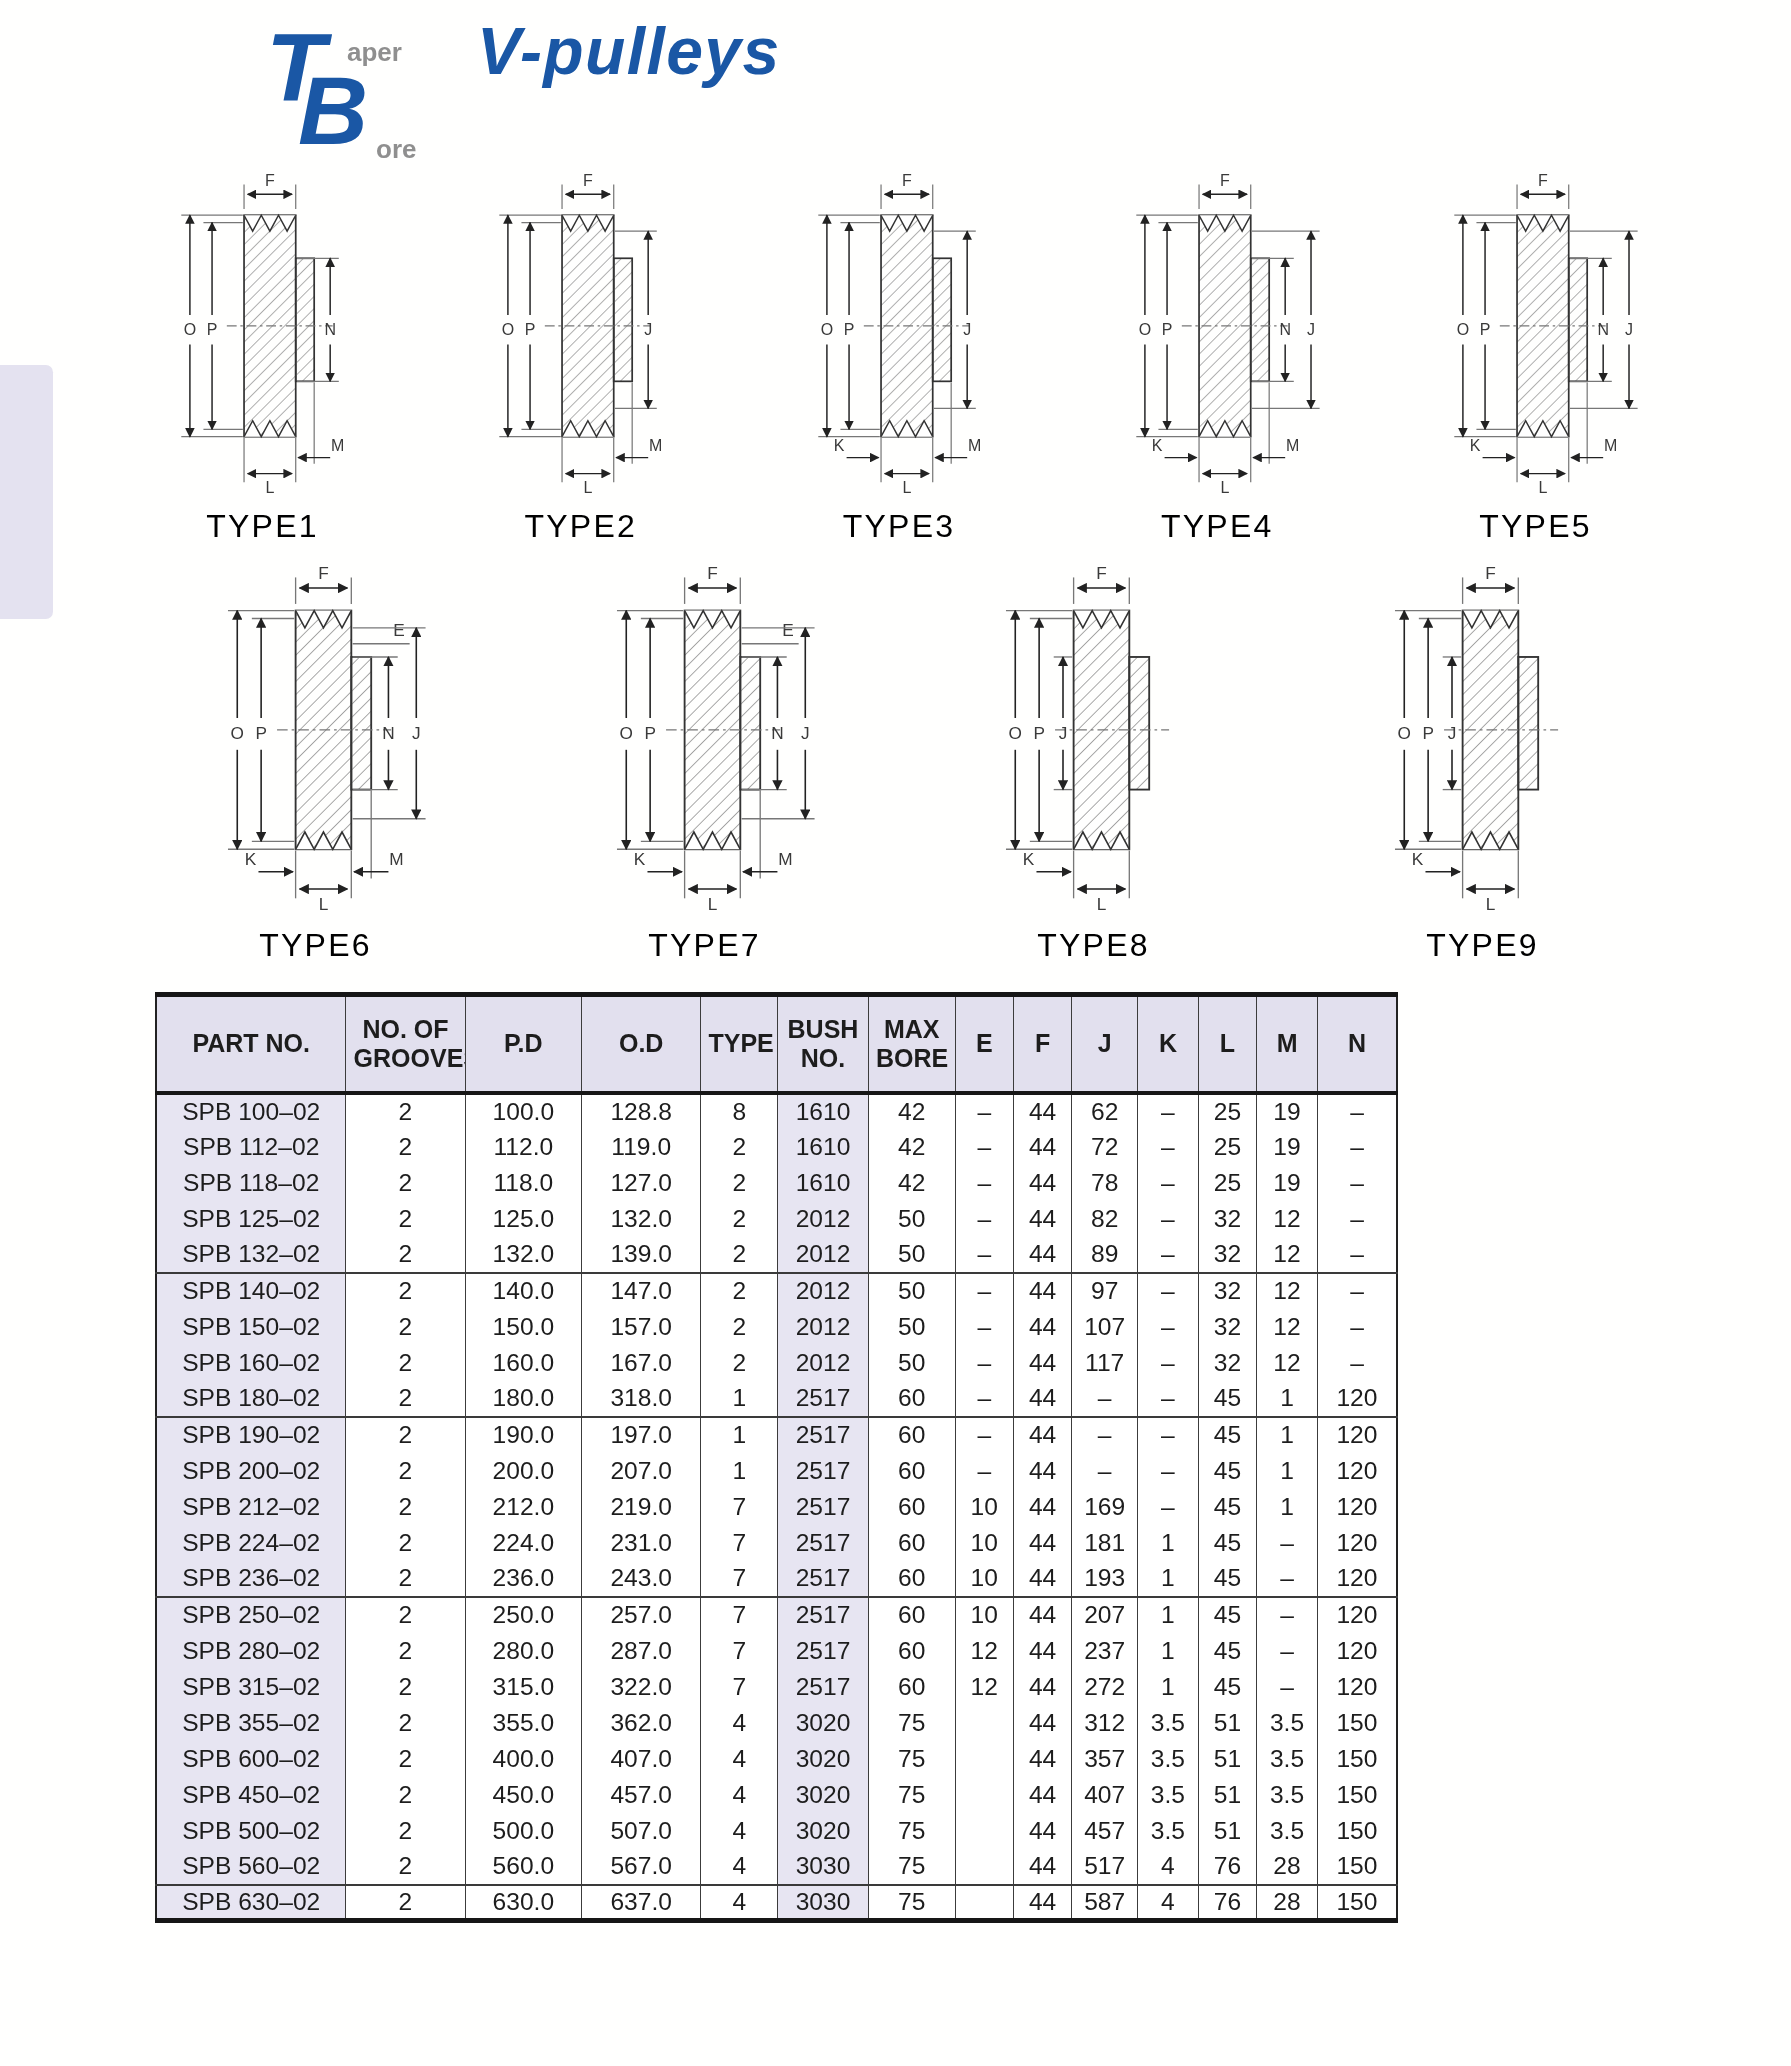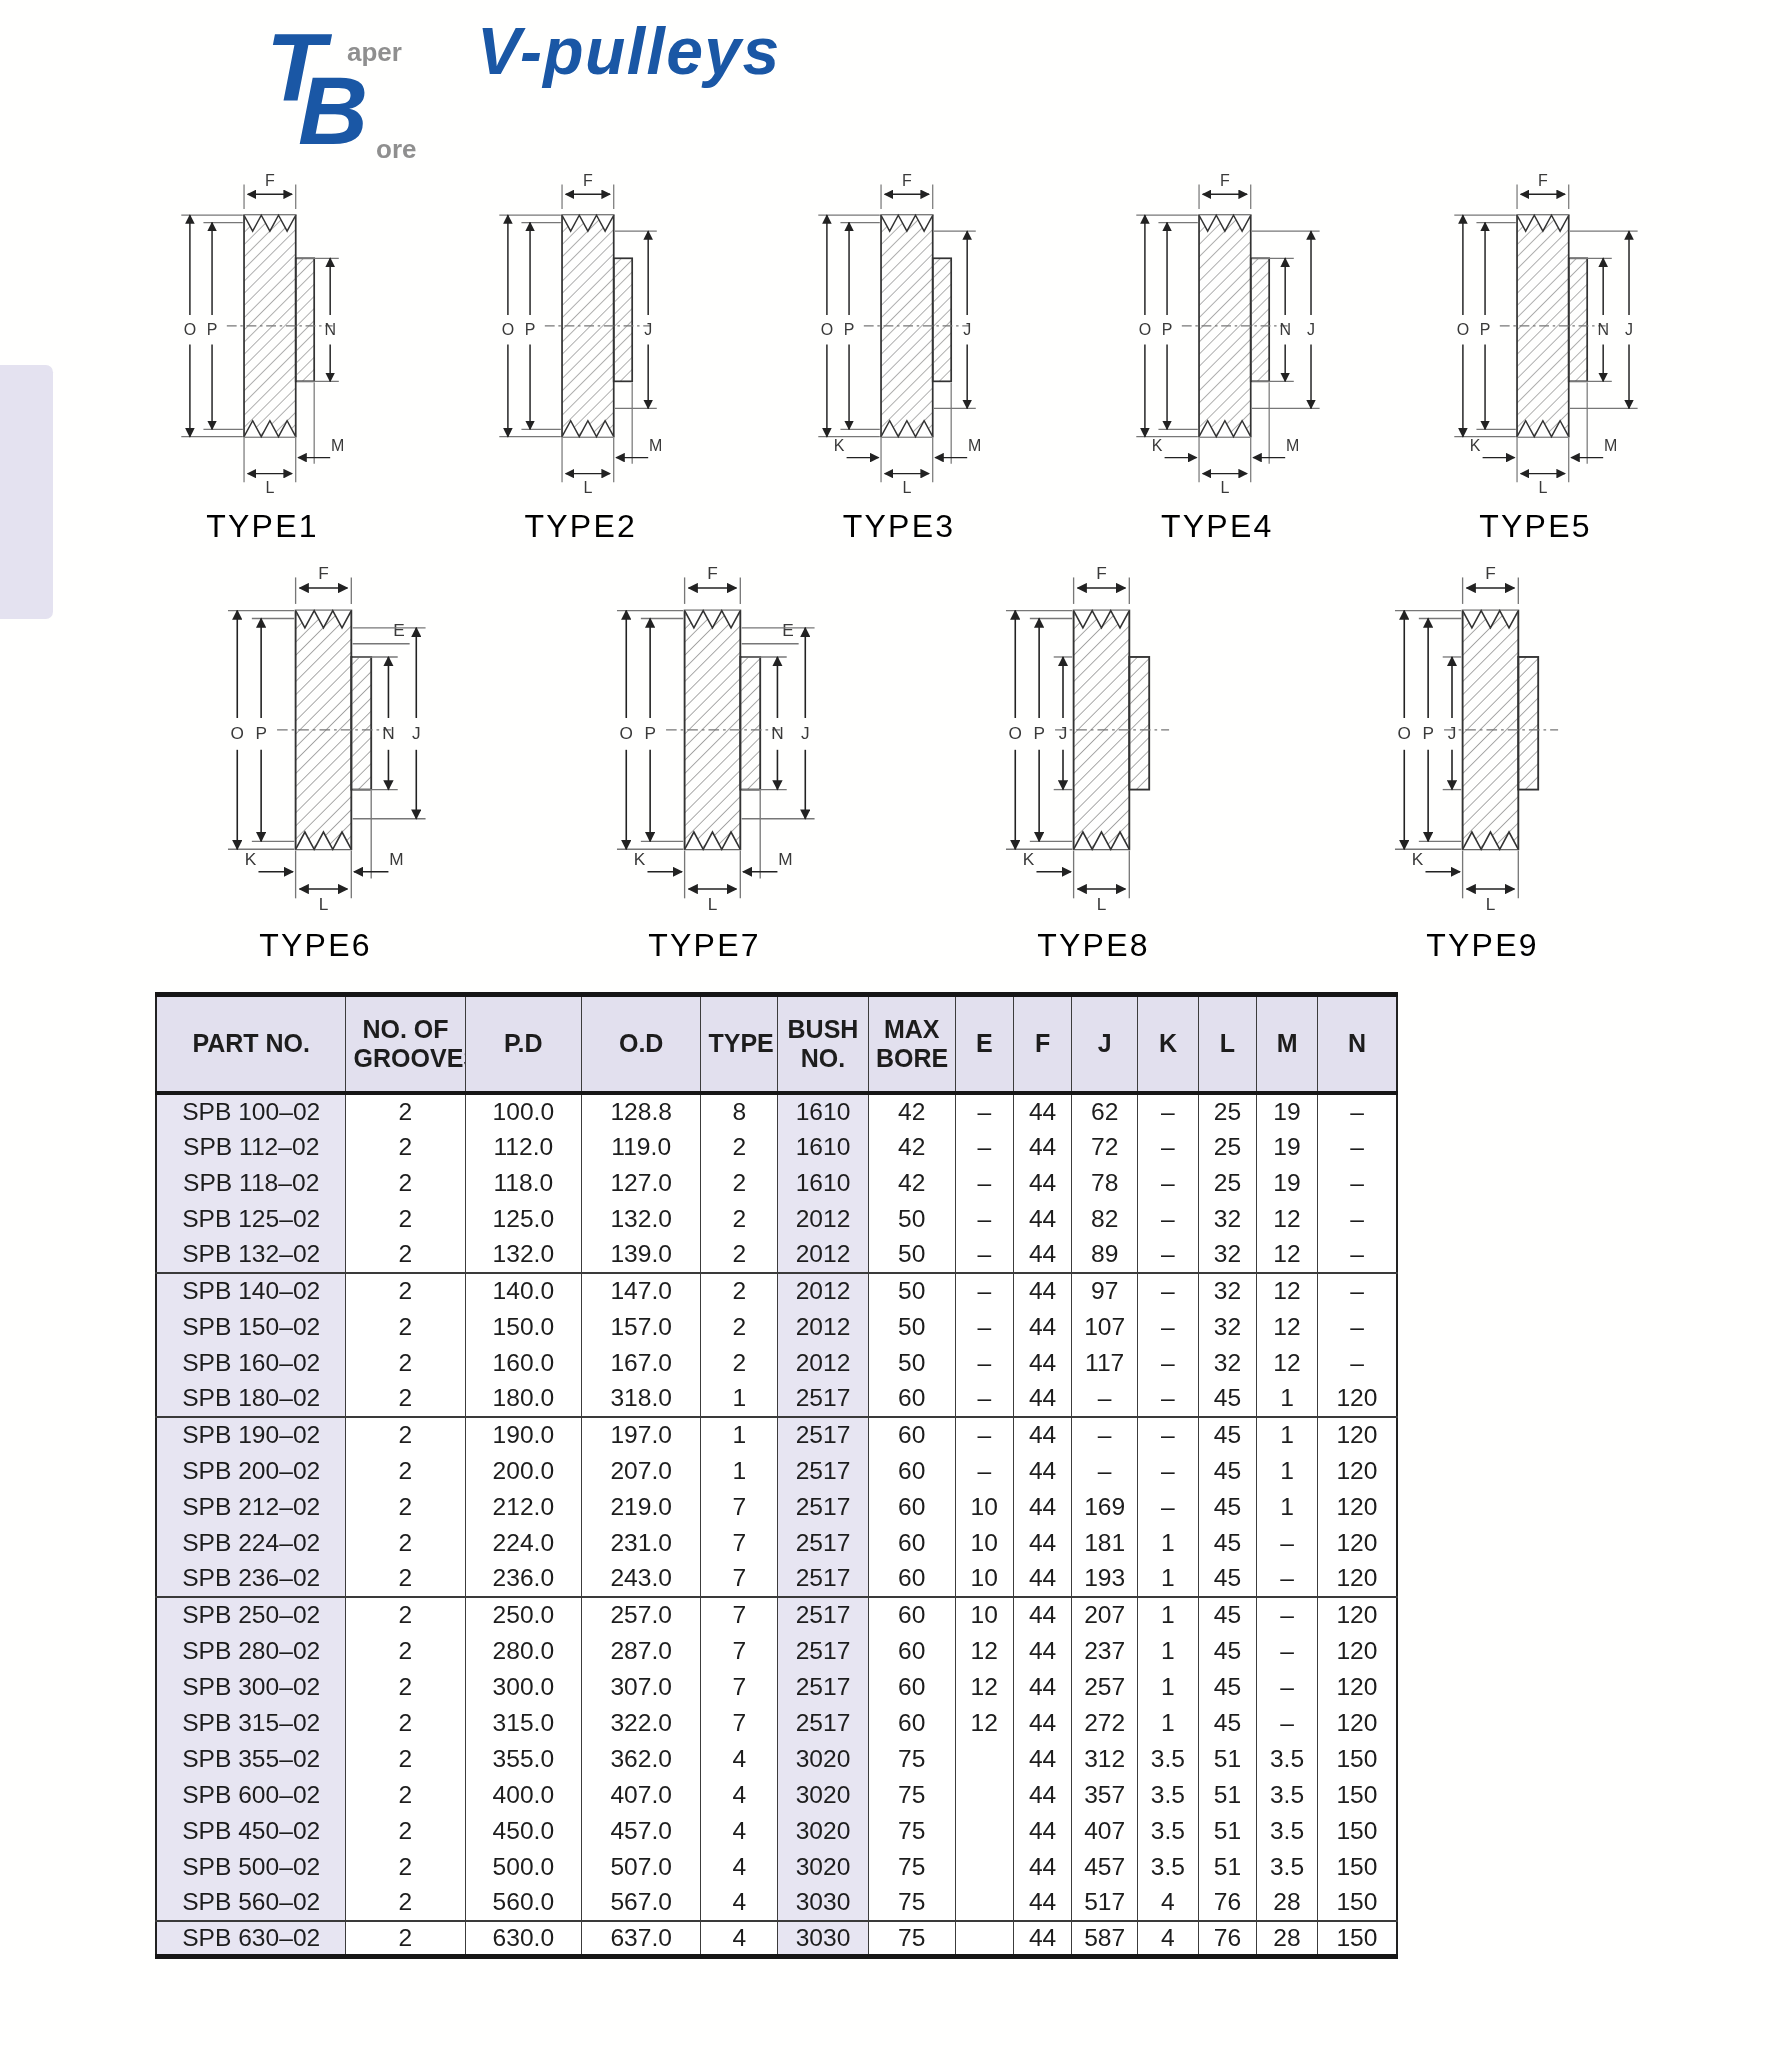--- a/index.html
+++ b/index.html
@@ -784,36 +784,20 @@
             <td>60</td>
             <td>12</td>
             <td>44</td>
             <td>237</td>
             <td>1</td>
             <td>45</td>
             <td>–</td>
             <td>120</td>
           </tr>
           <tr>
-            <td class="hl">SPB 300–02</td>
-            <td>2</td>
-            <td>300.0</td>
-            <td>307.0</td>
-            <td>7</td>
-            <td class="hl">2517</td>
-            <td>60</td>
-            <td>12</td>
-            <td>44</td>
-            <td>257</td>
-            <td>1</td>
-            <td>45</td>
-            <td>–</td>
-            <td>120</td>
-          </tr>
-          <tr>
             <td class="hl">SPB 315–02</td>
             <td>2</td>
             <td>315.0</td>
             <td>322.0</td>
             <td>7</td>
             <td class="hl">2517</td>
             <td>60</td>
             <td>12</td>
             <td>44</td>
             <td>272</td>

